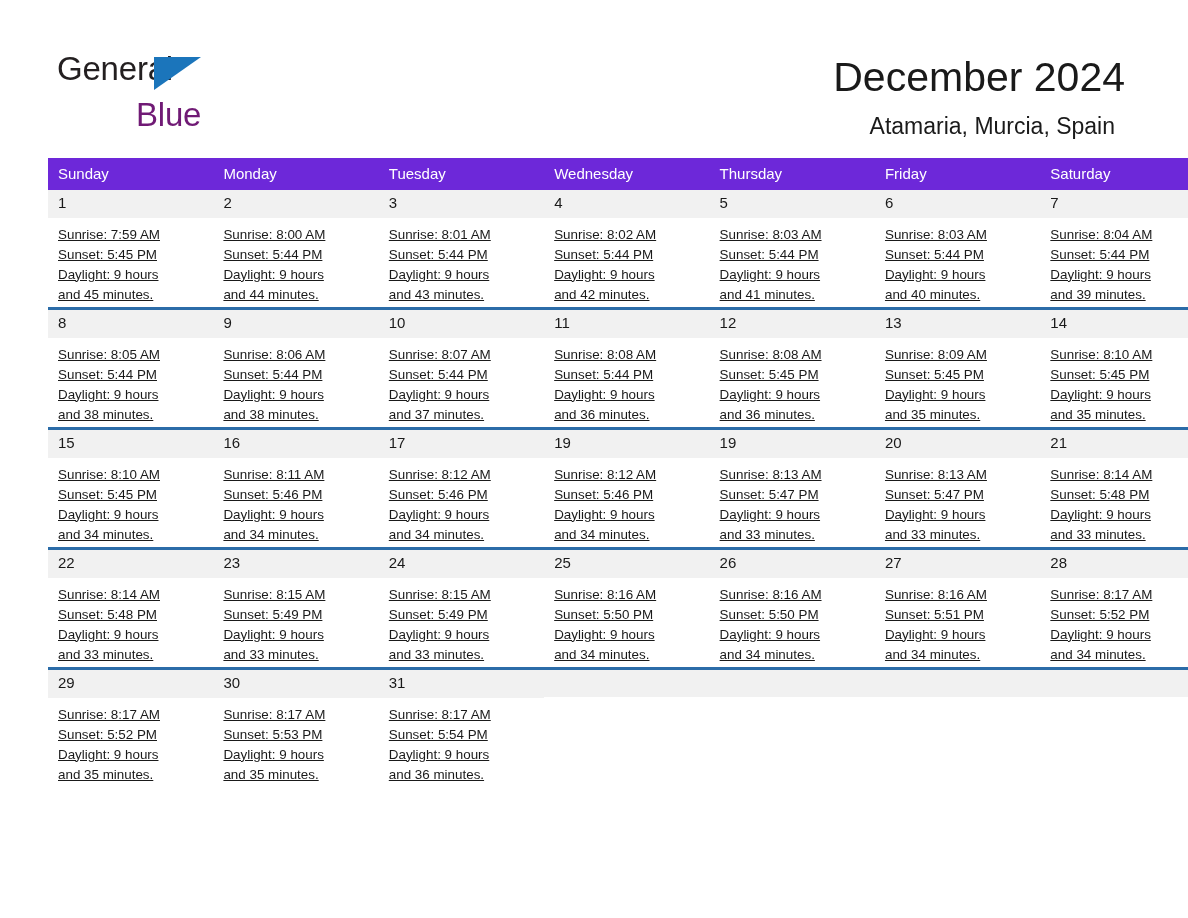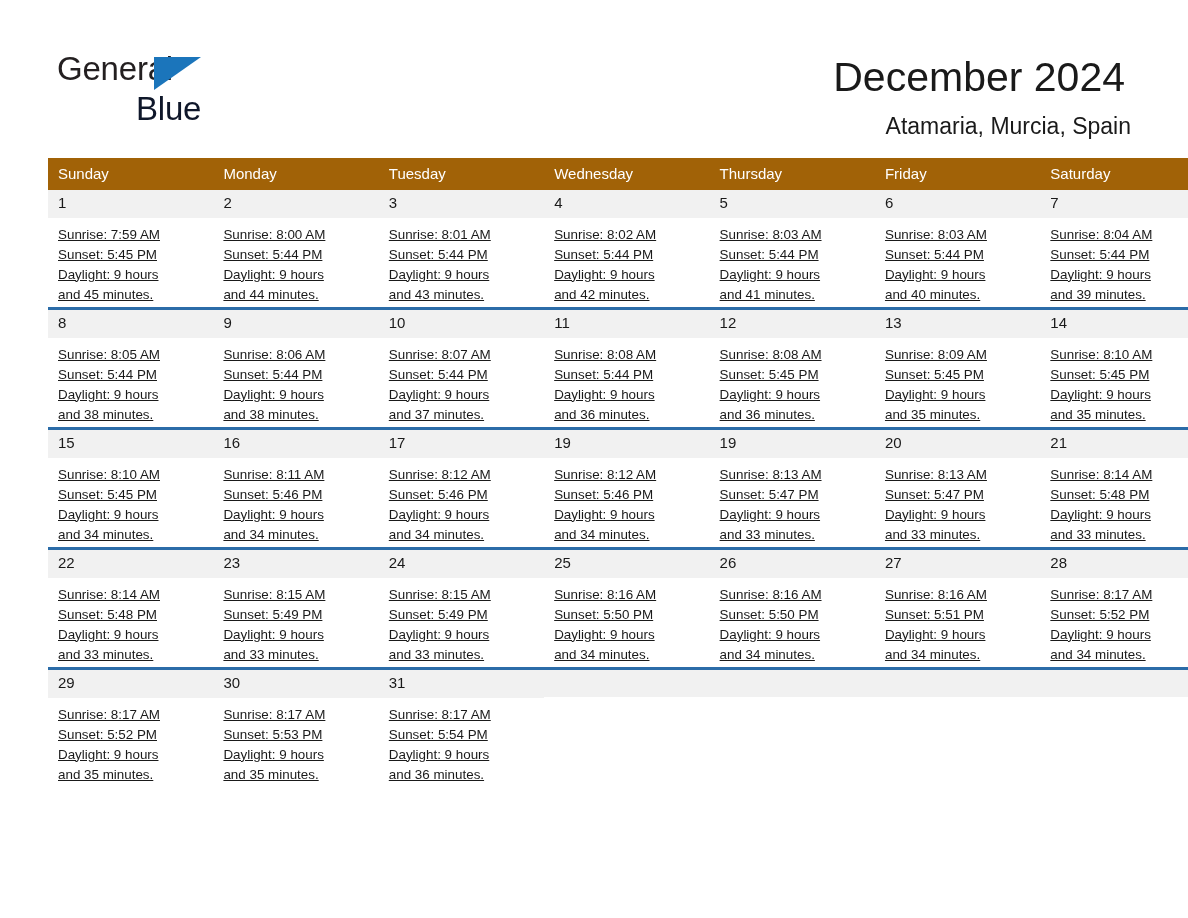--- a/index.html
+++ b/index.html
@@ -51,61 +51,61 @@
     position: absolute;
     left: 97px;
     top: 5px;
     width: 0;
     height: 0;
     border-left: 47px solid #1b75bb;
     border-bottom: 33px solid transparent;
   }
   .brand-row2 {
     display: block;
-    margin-top: 7px;
+    margin-top: 13px;
     margin-left: 79px;
     font-size: 33px;
     letter-spacing: -0.2px;
-    color: #0f172a;
+    color: #701a75;
   }
 
   .title-block {
     position: absolute;
     right: 57px;
     top: 48px;
     text-align: right;
   }
   .cal-title {
     font-size: 41px;
     font-weight: normal;
     color: #1a1a1a;
     letter-spacing: 0px;
     line-height: 1.15;
     margin: 6px;
   }
   .cal-subtitle {
     font-size: 23px;
     font-weight: normal;
     color: #1a1a1a;
-    margin: 12px 0 0 0;
+    margin: 12px 16px 0 0;
     line-height: 1.15;
   }
 
   
   .calendar {
     position: absolute;
     left: 48px;
     top: 158px;
     width: 1088px;
     border-collapse: collapse;
     table-layout: fixed;
   }
 
   .calendar th {
-    background: #a16207;
+    background: #6d28d9;
     color: #ffffff;
     font-size: 15px;
     font-weight: normal;
     text-align: left;
     padding: 7px 0 8px 10px;
     width: 155.4px;
     border: none;
   }
 
   .week-row > td {

